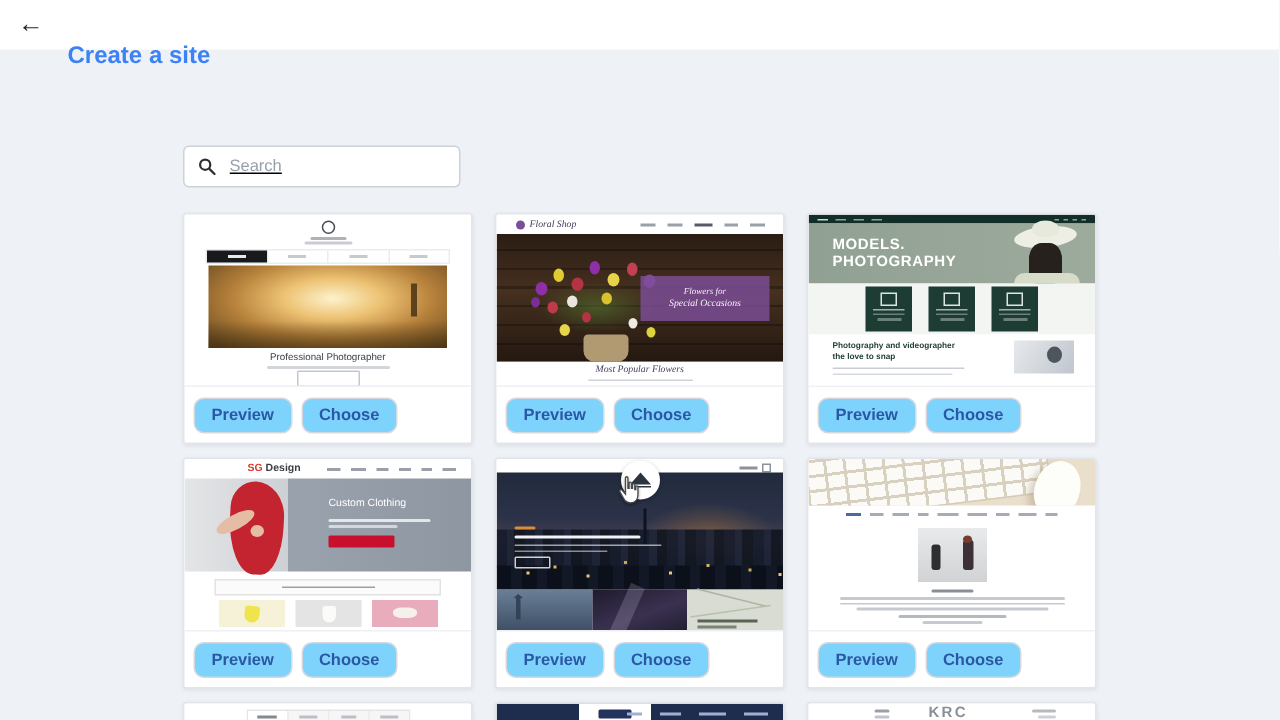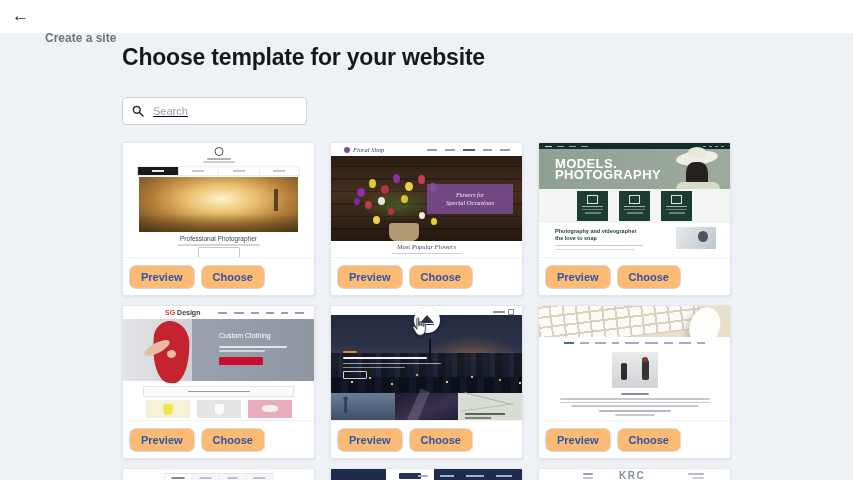--- a/index.html
+++ b/index.html
@@ -5,21 +5,21 @@
   html,body{margin:0;padding:0;}
   #app{position:relative;width:853px;height:480px;overflow:hidden;background:#eef1f6;
        font-family:"Liberation Sans",sans-serif;}
   .abs{position:absolute;}
   .ln{position:absolute;height:2px;background:#c3c7cd;border-radius:1px;}
 
   
   #topbar{position:absolute;top:0;left:0;right:0;height:33px;background:#fff;
           border-bottom:1px solid #f0f1f3;display:flex;align-items:center;z-index:20;}
   #back{font-size:17px;color:#23262b;margin:0 0 2px 12px;cursor:pointer;line-height:1;}
-  #apptitle{font-size:12px;font-weight:bold;color:#737373;margin-left:16px;margin-top:42px;}
+  #apptitle{font-size:16px;font-weight:bold;color:#3b82f6;margin-left:16px;margin-top:42px;}
 
   
   #pgtitle{position:absolute;left:122px;top:44px;font-size:23px;font-weight:800;color:#15181d;letter-spacing:-.2px;}
   #pgsub{position:absolute;left:122px;top:75px;font-size:11px;color:#5d6470;}
 
   
   .field{position:absolute;top:97px;height:28px;background:#fff;border:1px solid #ccd2da;
          border-radius:4px;box-sizing:border-box;display:flex;align-items:center;padding:0 9px;}
   #searchbox{left:122px;width:185px;text-decoration:underline;}
   #searchbox input{border:none;outline:none;flex:1;font-size:11px;color:#333;margin-left:7px;
@@ -28,39 +28,38 @@
   #catbox{left:318px;width:180px;justify-content:space-between;cursor:pointer;}
   #catbox .val{font-size:11px;color:#3e4550;}
 
   
   #grid{position:absolute;left:122px;top:142px;display:grid;
         grid-template-columns:repeat(3,193px);grid-auto-rows:154px;column-gap:15px;row-gap:9px;}
   .card{position:relative;background:#fff;border:1px solid #e2e5ea;border-radius:2px;
         box-shadow:0 1px 3px rgba(25,35,55,.08);overflow:hidden;box-sizing:border-box;}
   .thumb{position:relative;height:114px;overflow:hidden;border-bottom:1px solid #eef0f3;background:#fff;}
   .cardfooter{height:38px;display:flex;align-items:center;gap:6px;padding-left:6px;}
-  .btn{background:#fdba74;border:1px solid #d5d9df;border-radius:7px;color:#2b57a5;font-weight:bold;
+  .btn{background:#7dd3fc;border:1px solid #d5d9df;border-radius:7px;color:#2b57a5;font-weight:bold;
        font-size:11px;padding:5px 11px;cursor:pointer;font-family:inherit;}
 
   
   .dot{position:absolute;border-radius:50%;}
   .cursor-svg{position:absolute;left:411px;top:317px;width:16px;height:20px;z-index:60;
               filter:drop-shadow(0 1px 1px rgba(0,0,0,.4));}
 </style>
 </head>
 <body>
 
 <div id="app">
 
   <div id="topbar">
     <span id="back">←</span>
     <span id="apptitle">Create a site</span>
   </div>
 
-  <div id="pgtitle">Choose template for your website</div>
 
   <div class="field" id="searchbox">
     <svg width="12" height="12" viewBox="0 0 12 12">
       <circle cx="4.8" cy="4.8" r="3.4" fill="none" stroke="#2c2f33" stroke-width="1.5"></circle>
       <line x1="7.6" y1="7.6" x2="11" y2="11" stroke="#2c2f33" stroke-width="1.5" stroke-linecap="round"></line>
     </svg>
     <input type="text" value="" placeholder="Search" style="">
   </div>
 
 
@@ -153,21 +152,21 @@
               <div style="width:7px;height:1.2px;background:#8fa39a;"></div>
           </div>
           <div style="position:absolute;right:6px;top:2.5px;display:flex;gap:3px;">
             <div style="width:3px;height:1.2px;background:#8fa39a;"></div>
               <div style="width:3px;height:1.2px;background:#8fa39a;"></div>
             <div style="width:3px;height:1.2px;background:#8fa39a;"></div>
               <div style="width:3px;height:1.2px;background:#8fa39a;"></div>
           </div>
         </div>
         <div class="abs" style="left:0;right:0;top:6px;height:40px;background:linear-gradient(90deg,#90a092,#9dab9d);">
-          <div class="abs" style="left:16px;top:9px;color:#fff;font-weight:bold;font-size:13px;line-height:11px;letter-spacing:.4px;">
+          <div class="abs" style="left:16px;top:9px;color:#fff;font-weight:bold;font-size:10px;line-height:11px;letter-spacing:.4px;">
             <div>MODELS.</div>
             <div>PHOTOGRAPHY</div>
           </div>
           <div class="abs" style="right:12px;top:2px;width:42px;height:14px;background:#edefe4;border-radius:50%;transform:rotate(-6deg);"></div>
           <div class="abs" style="right:24px;top:-2px;width:18px;height:11px;background:#e6e9dc;border-radius:50% 50% 40% 40%;"></div>
           <div class="abs" style="right:22px;top:13px;width:22px;height:27px;background:#26211d;border-radius:38% 38% 25% 25%;"></div>
           <div class="abs" style="right:10px;top:33px;width:44px;height:7px;background:#d7dcc9;border-radius:7px 7px 0 0;"></div>
         </div>
         <div class="abs" style="left:0;right:0;top:46px;height:34px;background:#f3f5f3;display:flex;justify-content:center;gap:11px;">
           <div style="width:31px;height:30px;background:#1d3c33;margin-top:2px;">

